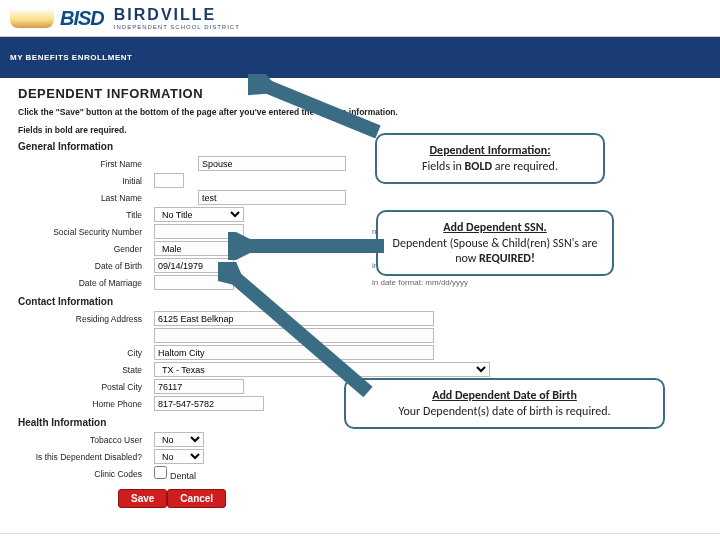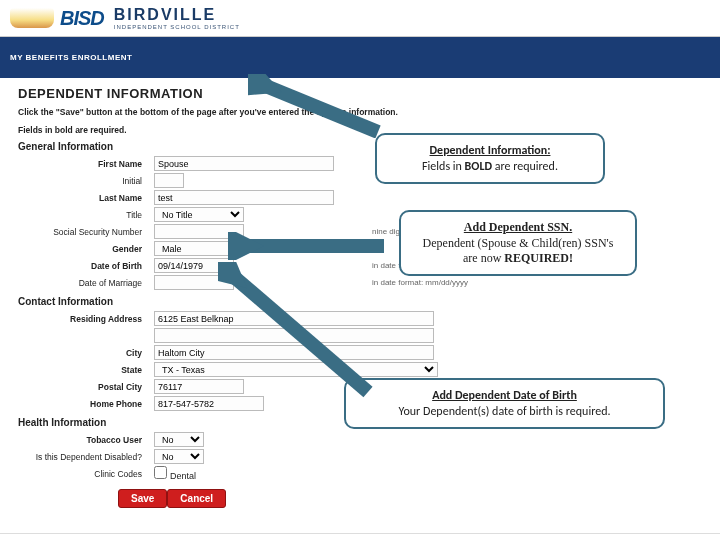--- a/index.html
+++ b/index.html
@@ -17,24 +17,24 @@
   .navbar { background: #1a3c74; color: #fff; font-size: 8px; font-weight: bold; padding: 16px 10px; letter-spacing: 0.5px; }
   
   .content { padding: 8px 18px; position: relative; }
   .page-title { font-size: 13px; font-weight: bold; letter-spacing: 0.5px; color: #222; margin-bottom: 6px; }
   .instruct { font-size: 8.5px; font-weight: bold; margin-bottom: 8px; max-width: 400px; line-height: 1.2; }
   .required { font-size: 8.5px; font-weight: bold; margin-bottom: 6px; }
   .section { font-size: 10px; font-weight: bold; margin: 6px 0 4px; }
   
   .form { display: grid; grid-template-columns: 130px 200px 120px; column-gap: 6px; row-gap: 2px; align-items: center; }
   .lbl { text-align: right; font-size: 8.5px; padding-right: 6px; }
-  .lbl.bold { font-weight: bold; text-align: right; }
+  .lbl.bold { font-weight: normal; text-align: right; }
   .ctrl { height: 15px; }
   input[type=text], select { font-size: 9px; border: 1px solid #bbb; background: #fdfdfd; height: 15px; padding: 0 3px; }
-  .w-full { width: 180px; }
+  .w-full { width: 148px; margin-left: 44px; }
   .w-sm { width: 30px; }
   .w-med { width: 90px; }
   .w-date { width: 80px; }
   .hint { font-size: 8px; color: #666; margin-left: 12px; }
   
   .checkbox-row { display: flex; gap: 14px; font-size: 9px; align-items: center; }
   .checkbox-row input { margin-right: 3px; }
   
   .buttons { margin-top: 8px; margin-left: 100px; display: flex; }
   .btn { background: #cf1e1e; color: #fff; border: 1px solid #8f1111; border-radius: 3px; font-size: 10px; font-weight: bold; padding: 3px 12px; cursor: pointer; }
@@ -115,21 +115,21 @@
     <div class="lbl bold">Residing Address</div>
     <div class="ctrl" style="grid-column:2/4"><input type="text" style="width: 280px;" value="6125 East Belknap"></div>
 
     <div></div>
       <div class="ctrl" style="grid-column:2/4"><input type="text" style="width: 280px;"></div>
 
     <div class="lbl bold">City</div>
     <div class="ctrl" style="grid-column:2/4"><input type="text" style="width: 280px;" value="Haltom City"></div>
 
     <div class="lbl bold">State</div>
-    <div class="ctrl" style="grid-column:2/4"><select style="width:284px"><option>TX - Texas</option></select></div>
+    <div class="ctrl" style="grid-column:2/4"><select style="width:336px"><option>TX - Texas</option></select></div>
 
     <div class="lbl bold">Postal City</div>
     <div class="ctrl"><input type="text" class="w-med" value="76117" style=""></div>
       <div></div>
 
     <div class="lbl bold">Home Phone</div>
     <div class="ctrl"><input type="text" style="width: 110px;" value="817-547-5782"></div>
       <div></div>
   </div>
 
@@ -155,21 +155,21 @@
     <button class="btn">Save</button>
     <button class="btn">Cancel</button>
   </div>
 </div>
 
 <div class="callout" style="left:375px; top:133px; width:230px;">
   <div class="head">Dependent Information:</div>
   <div class="body">Fields in <strong>BOLD</strong> are required.</div>
 </div>
 
-<div class="callout" style="left:399px; top:210px; width:238px;font-family:Liberation Serif, serif;">
+<div class="callout" style="left:376px; top:210px; width:238px;">
   <div class="head">Add Dependent SSN.</div>
   <div class="body">Dependent  (Spouse &amp; Child(ren) SSN's are now <strong>REQUIRED!</strong></div>
 </div>
 
 <div class="callout" style="left:344px; top:378px; width:321px;">
   <div class="head">Add Dependent Date of Birth</div>
   <div class="body">Your Dependent(s) date of birth is required.</div>
 </div>
 
 <div class="arrow" style="left:248px; top:74px; width:140px; height:64px;">

